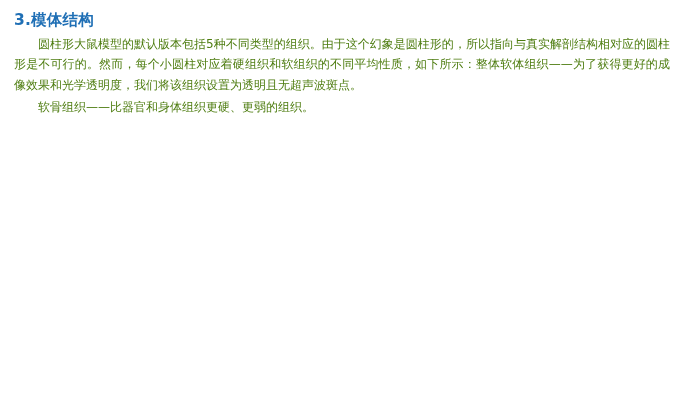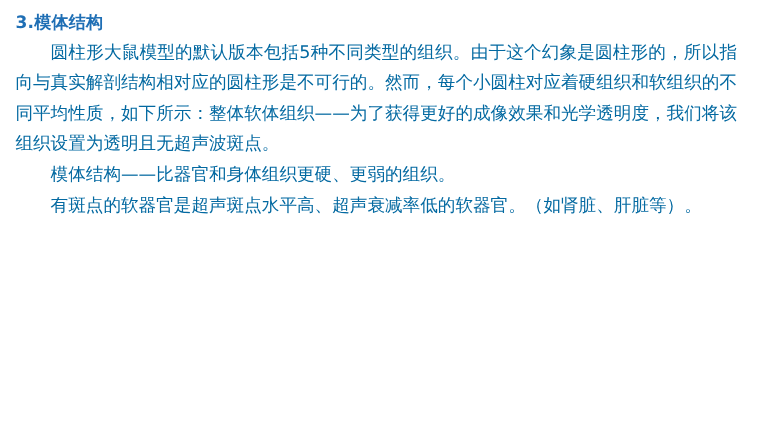--- a/index.html
+++ b/index.html
@@ -23,39 +23,38 @@
   }
   .section-heading {
     color: #1F6FB5;
     font-size: 15.5px;
     font-weight: bold;
     line-height: 1.4;
     margin: 0 0 2px 0;
     letter-spacing: 0.2px;
   }
   .body-text {
-    font-size: 16px;
+    font-size: 12px;
     line-height: 1.72;
     text-align: justify;
     text-justify: inter-ideograph;
     margin: 0;
-    color: #0369a1;
+    color: #4d7c0f;
   }
   .para {
     text-indent: 2em;
     margin: 0 0 1px 0;
   }
   .para.first {
     margin-top: 1px;
   }
 </style>
 </head>
 <body>
 
 <div class="page">
   <h3 class="section-heading">3.模体结构</h3>
 
   <div class="body-text">
     <p class="para first">圆柱形大鼠模型的默认版本包括5种不同类型的组织。由于这个幻象是圆柱形的，所以指向与真实解剖结构相对应的圆柱形是不可行的。然而，每个小圆柱对应着硬组织和软组织的不同平均性质，如下所示：整体软体组织——为了获得更好的成像效果和光学透明度，我们将该组织设置为透明且无超声波斑点。</p>
-    <p class="para">模体结构——比器官和身体组织更硬、更弱的组织。</p>
-    <p class="para">有斑点的软器官是超声斑点水平高、超声衰减率低的软器官。（如肾脏、肝脏等）。</p>
+    <p class="para">软骨组织——比器官和身体组织更硬、更弱的组织。</p>
   </div>
 </div>
 
 </body></html>

